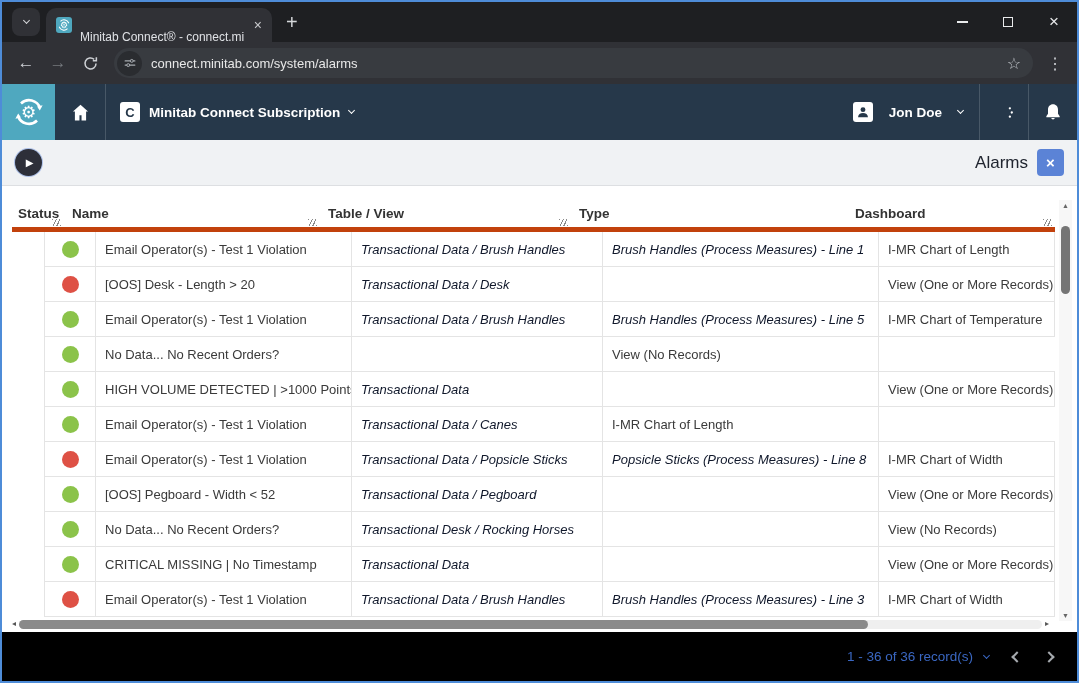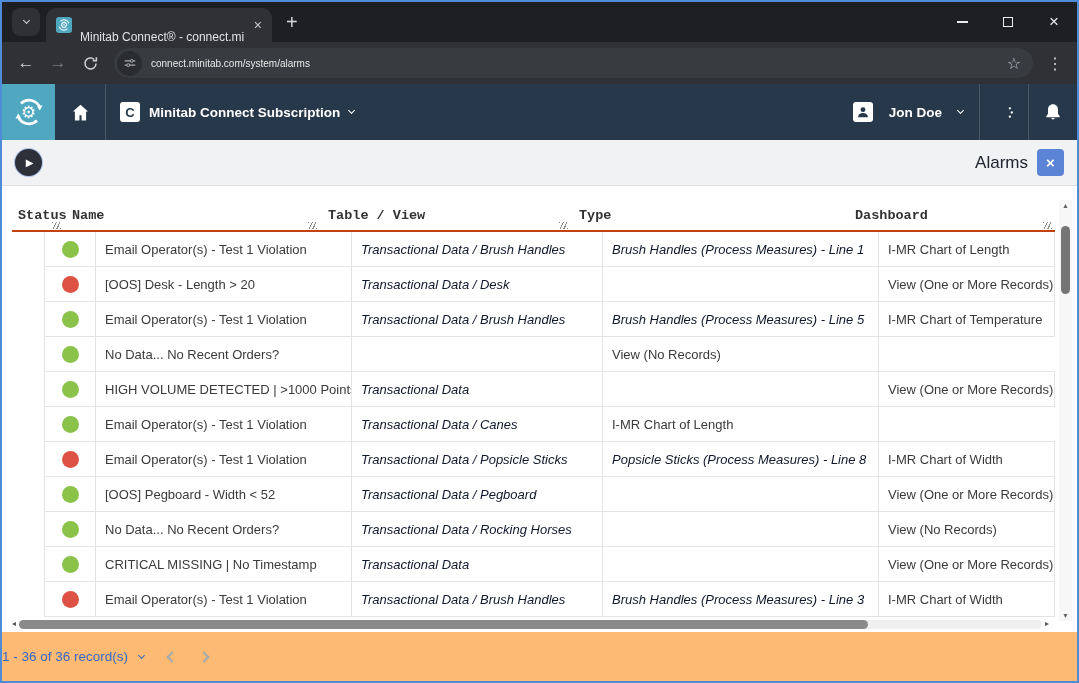--- a/index.html
+++ b/index.html
@@ -31,21 +31,21 @@
   .win-close { font-size:17px; }
 
   
   .toolbar { height:42px; background:#303136; display:flex; align-items:center; padding:0 8px; flex:0 0 auto; }
   .nav-btn { width:32px; height:32px; display:flex; align-items:center; justify-content:center; font-size:17px; }
   .back { color:#CDD0D4; } .forward { color:#75797E; }
   .omnibox { flex:1; height:30px; margin:0 8px; background:#383B40; border-radius:15px;
              display:flex; align-items:center; padding:0 12px 0 3px; }
   .site-chip { width:25px; height:25px; border-radius:50%; background:#2A2C30;
                display:flex; align-items:center; justify-content:center; }
-  .url { flex:1; margin-left:9px; color:#E8E8E8; font-size:10px; white-space:nowrap; overflow:hidden; }
+  .url { flex:1; margin-left:9px; color:#E8E8E8; font-size:13px; white-space:nowrap; overflow:hidden; }
   .star { color:#BFC3C8; font-size:16px; }
   .kebab { color:#CDD0D4; font-size:16px; width:28px; text-align:center; letter-spacing:0; }
 
   
   .app-header { height:56px; background:#26384A; display:flex; align-items:stretch; color:#fff; flex:0 0 auto; }
   .logo-box { width:53px; background:#4FA8BF; display:flex; align-items:center; justify-content:center; position:relative; }
   .logo-box .gear { position:absolute; color:#fff; font-size:17px; line-height:1; }
   .home-btn { width:50px; display:flex; align-items:center; justify-content:center; }
   .vdiv { width:1px; background:rgba(255,255,255,.16); }
   .sub-area { display:flex; align-items:center; padding:0 14px; gap:9px; }
@@ -64,21 +64,21 @@
   .play-btn span { font-size:10px; margin-left:2px; }
   .sh-spacer { flex:1; }
   .panel-title { font-size:17px; color:#20252F; margin-right:9px; }
   .panel-close { width:27px; height:27px; background:#5B83D6; border-radius:4px; color:#fff;
                  display:flex; align-items:center; justify-content:center; font-size:15px; font-weight:bold; }
 
   
   .main { flex:1 1 auto; position:relative; background:#fff; overflow:hidden; }
   .grid { margin:14px 22px 0 10px; }
   .hrow { display:grid; grid-template-columns:52px 256px 251px 276px 1fr; height:32px;
-          align-items:center; border-bottom:2px solid #c2410c;font-family:Liberation Mono, monospace; }
+          align-items:center; border-bottom:5px solid #c2410c; }
   .hcell { font-size:13.5px; font-weight:700; color:#333; padding-left:8px; position:relative; height:100%;
            display:flex; align-items:center; }
   .hcell:first-child { padding-left:6px; }
   .handle { position:absolute; right:3px; bottom:1px; width:9px; height:7px;
             background:repeating-linear-gradient(115deg,#8A8A8A 0 1px,transparent 1px 3.4px); }
   .row { display:grid; grid-template-columns:52px 256px 251px 276px 1fr; height:35px; border-bottom:1px solid #E4E4E4;margin-left:32px; }
   .cell { display:flex; align-items:center; padding:0 9px; font-size:13px; color:#3A3A3A;
           border-right:1px solid #E4E4E4; overflow:hidden; white-space:nowrap; }
   .cell.status { justify-content:center; border-left:1px solid #E4E4E4; padding:0; }
   .dot { width:17px; height:17px; border-radius:50%; }
@@ -90,21 +90,21 @@
   .vscroll { position:absolute; top:14px; bottom:11px; right:5px; width:13px; background:#F7F7F7;
              display:flex; flex-direction:column; align-items:center; justify-content:space-between; padding:2px 0; }
   .vscroll .arr { font-size:7px; color:#666; line-height:1; }
   .vthumb { position:absolute; top:26px; left:2px; width:9px; height:68px; background:#757575; border-radius:5px; }
   .hscroll { position:absolute; left:10px; right:28px; bottom:3px; height:10px; display:flex; align-items:center; gap:3px; }
   .hscroll .arr { font-size:8px; color:#555; line-height:1; }
   .htrack { flex:1; height:9px; position:relative; background:#EFEFEF; border-radius:5px; }
   .hthumb { position:absolute; left:0; top:0; width:83%; height:9px; background:#8A8A8A; border-radius:5px; }
 
   
-  .footer { height:49px; background:#fdba74; display:flex; align-items:center; 
+  .footer { height:49px; background:#000000; display:flex; align-items:center; justify-content:flex-end;
             padding-right:24px; gap:24px; flex:0 0 auto; }
   .records { color:#3A67C2; font-size:13.5px; display:flex; align-items:center; gap:11px; }
   .pg { color:#A6AAAF; display:flex; align-items:center; }
   .pg .chev { width:8px; height:8px; border-width:2px; }
 </style>
 </head>
 <body>
 
 <div class="window">
 
@@ -386,21 +386,21 @@
           </div>
 
           <div class="row">
             <div class="cell status">
               <span class="dot green"></span>
             </div>
             <div class="cell">
               <span>No Data... No Recent Orders?</span>
             </div>
             <div class="cell">
-              <span class="link">Transactional Data / Rocking Horses</span>
+              <span class="link">Transactional Desk / Rocking Horses</span>
             </div>
             <div class="cell">
               <span class="link"></span>
             </div>
             <div class="cell">
               <span>View (No Records)</span>
             </div>
           </div>
 
           <div class="row">

